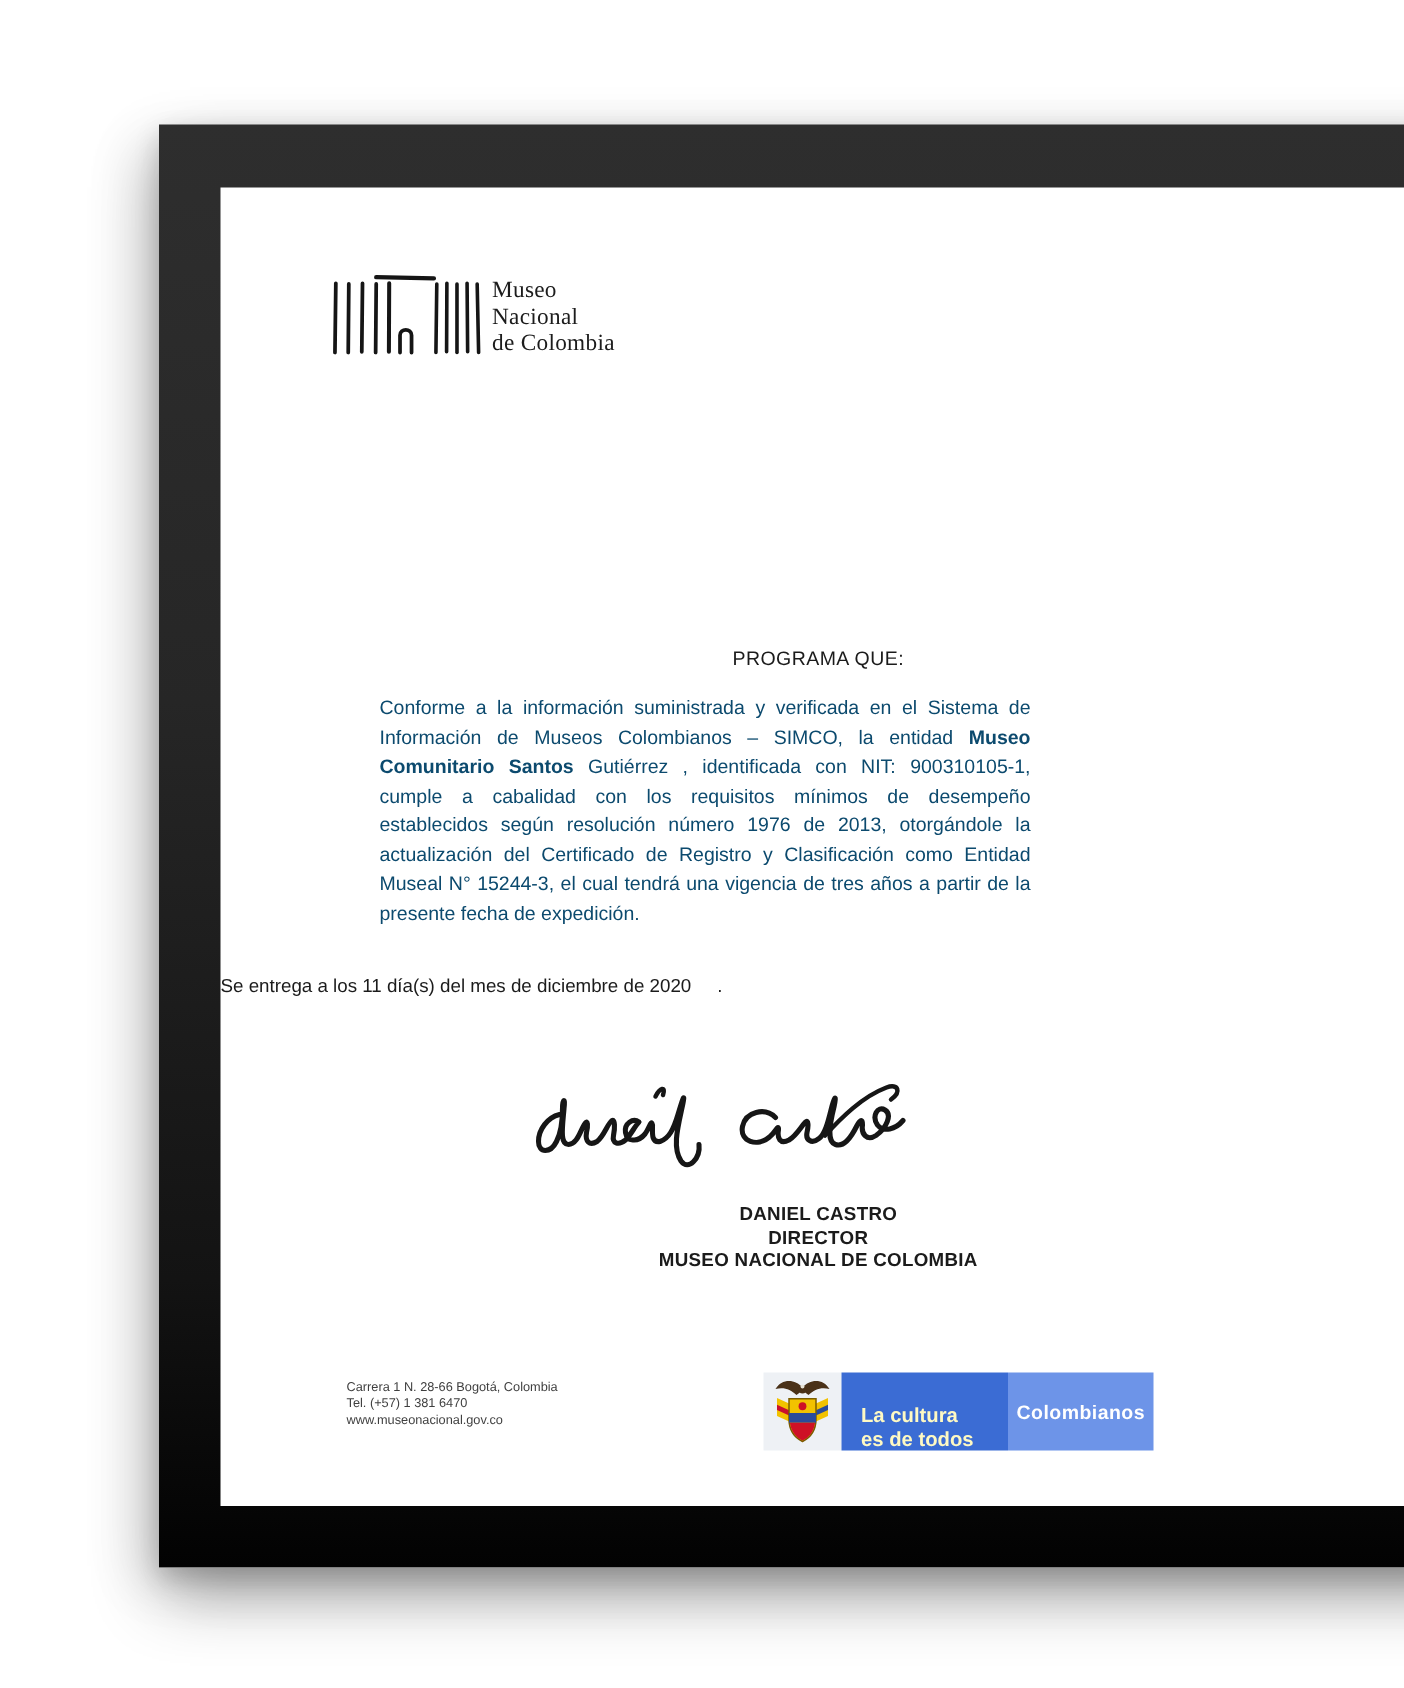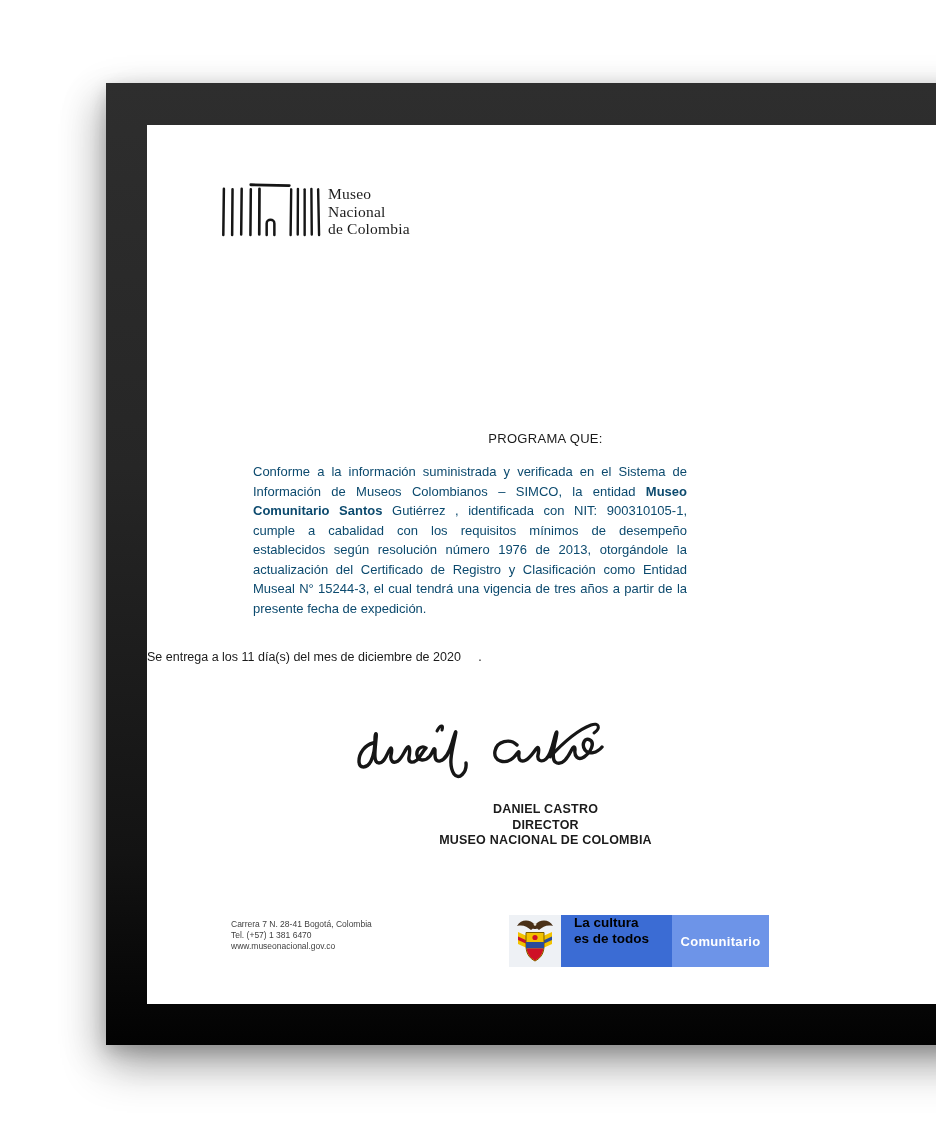--- a/index.html
+++ b/index.html
@@ -34,21 +34,21 @@
 
   
   .signature{position:absolute;left:198px;top:570px;width:265px;height:100px;}
   .sign-block{position:absolute;top:677px;left:0;right:0;text-align:center;font-weight:bold;font-size:12.5px;line-height:15.5px;letter-spacing:.2px;}
 
   
   .address{position:absolute;left:84px;top:794px;font-size:8.5px;line-height:11px;color:#3f3f3f;}
   .banner{position:absolute;left:362px;top:790px;width:260px;height:52px;display:flex;}
   .crest{width:52px;background:#eef1f5;display:flex;align-items:center;justify-content:center;}
   .crest svg{width:40px;height:46px;display:block;}
-  .slogan{width:111px;background:#3b6cd4;color:#000000;font-weight:bold;font-size:13.5px;line-height:15.5px;display:flex;align-items:flex-start;box-sizing:border-box;padding-left:13px;}
+  .slogan{width:111px;background:#3b6cd4;color:#fef9c3;font-weight:bold;font-size:13.5px;line-height:15.5px;display:flex;align-items:flex-end;box-sizing:border-box;padding-left:13px;}
   .mincult{flex:1;background:#6d94e8;color:#fff;font-size:13px;font-weight:600;display:flex;align-items:center;justify-content:center;letter-spacing:.3px;}
 </style>
 </head>
 <body>
 
 <div class="scene">
   <div class="frame">
     <div class="paper">
 
       <div class="logo">
@@ -91,21 +91,21 @@
         <path d="M205 62 C216 50 230 36 246 30 C254 27 256 33 249 38" stroke-width="3"></path>
       </svg>
 
       <div class="sign-block">
         <div>DANIEL CASTRO</div>
         <div>DIRECTOR</div>
         <div>MUSEO NACIONAL DE COLOMBIA</div>
       </div>
 
       <div class="address">
-        <div>Carrera 7 N. 28-41 Bogotá, Colombia</div>
+        <div>Carrera 1 N. 28-66 Bogotá, Colombia</div>
         <div>Tel. (+57) 1 381 6470</div>
         <div>www.museonacional.gov.co</div>
       </div>
 
       <div class="banner">
         <div class="crest">
           <svg viewBox="0 0 40 46">
 
             <path d="M20 7 C15 1 6 1 2 8 C8 6.5 12 8.5 16 12 L20 9 Z" fill="#4a3118"></path>
             <path d="M20 7 C25 1 34 1 38 8 C32 6.5 28 8.5 24 12 L20 9 Z" fill="#4a3118"></path>
@@ -123,19 +123,19 @@
             <circle cx="20" cy="19.5" r="2.6" fill="#ce1126"></circle>
           </svg>
         </div>
         <div class="slogan">
           <div>
             <div>La cultura</div>
             <div>es de todos</div>
           </div>
         </div>
         <div class="mincult">
-          <span>Comunitario</span>
+          <span>Colombianos</span>
         </div>
       </div>
 
     </div>
   </div>
 </div>
 
 </body></html>

